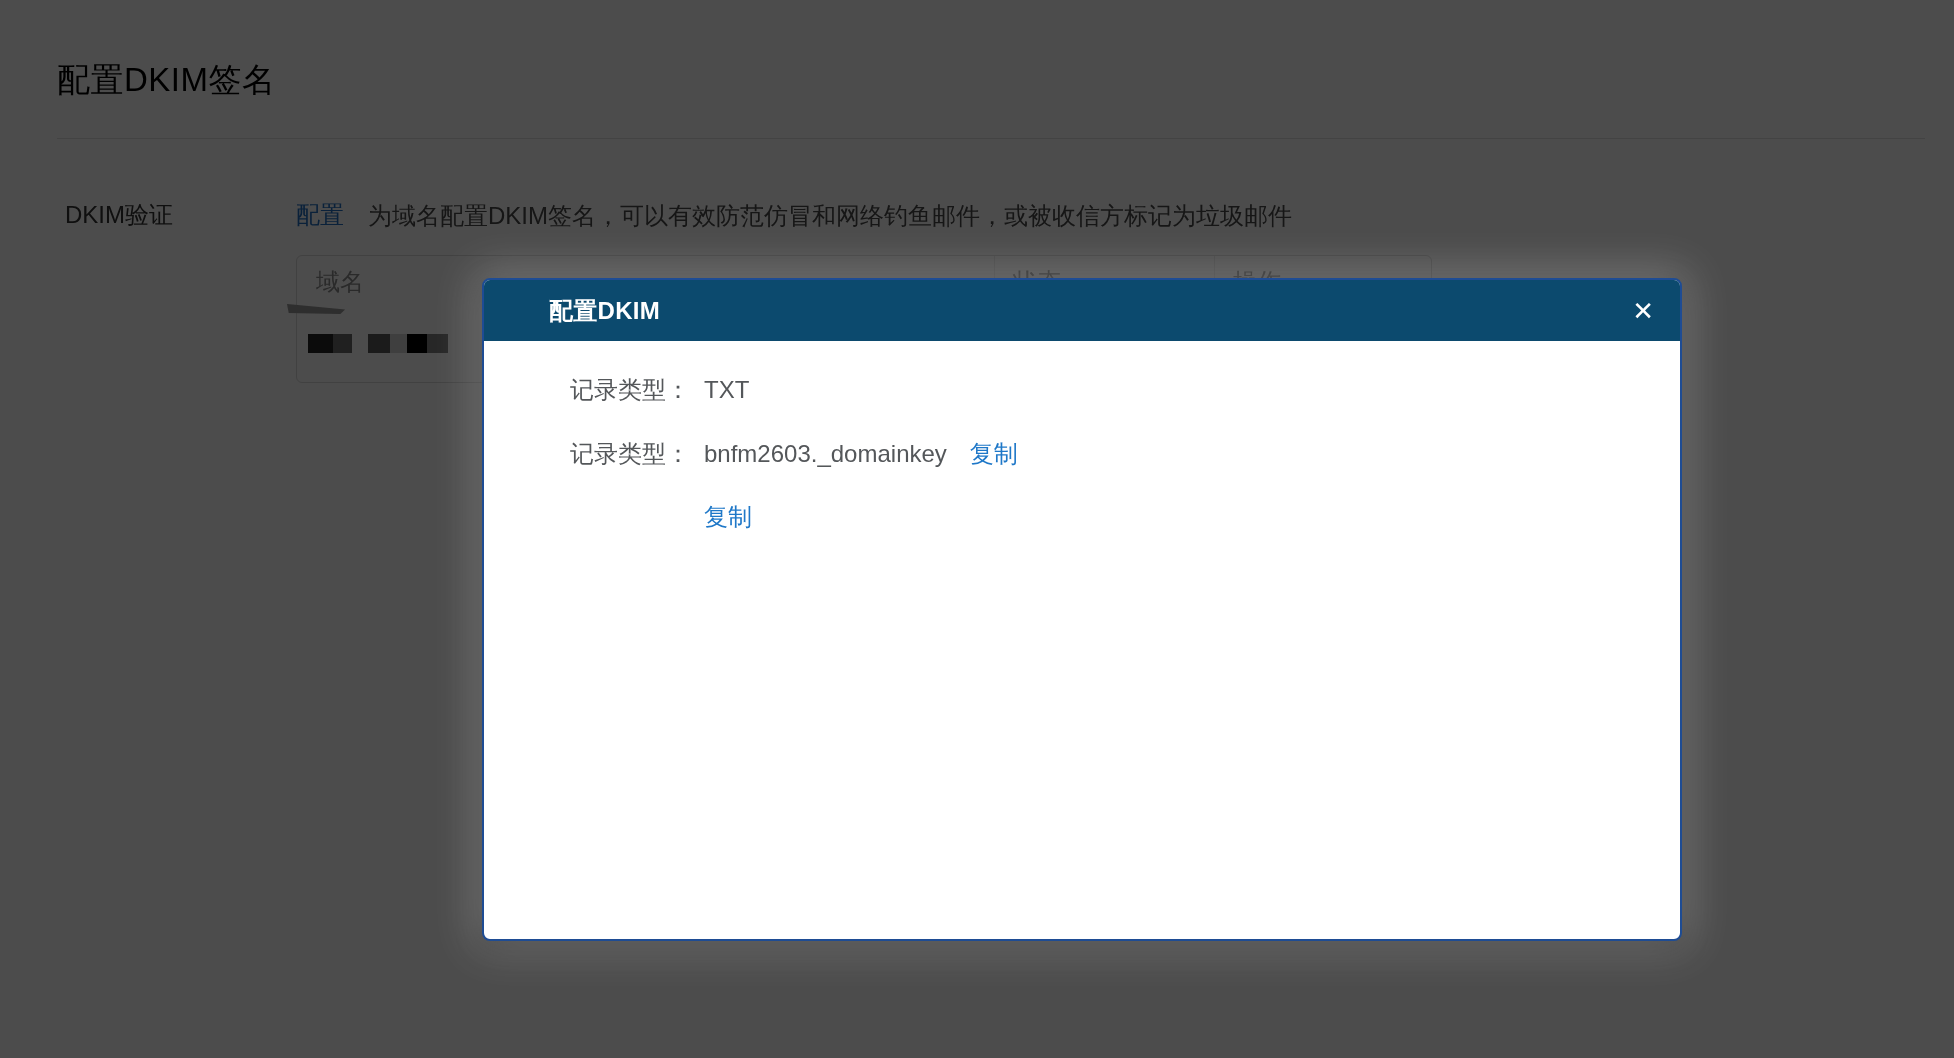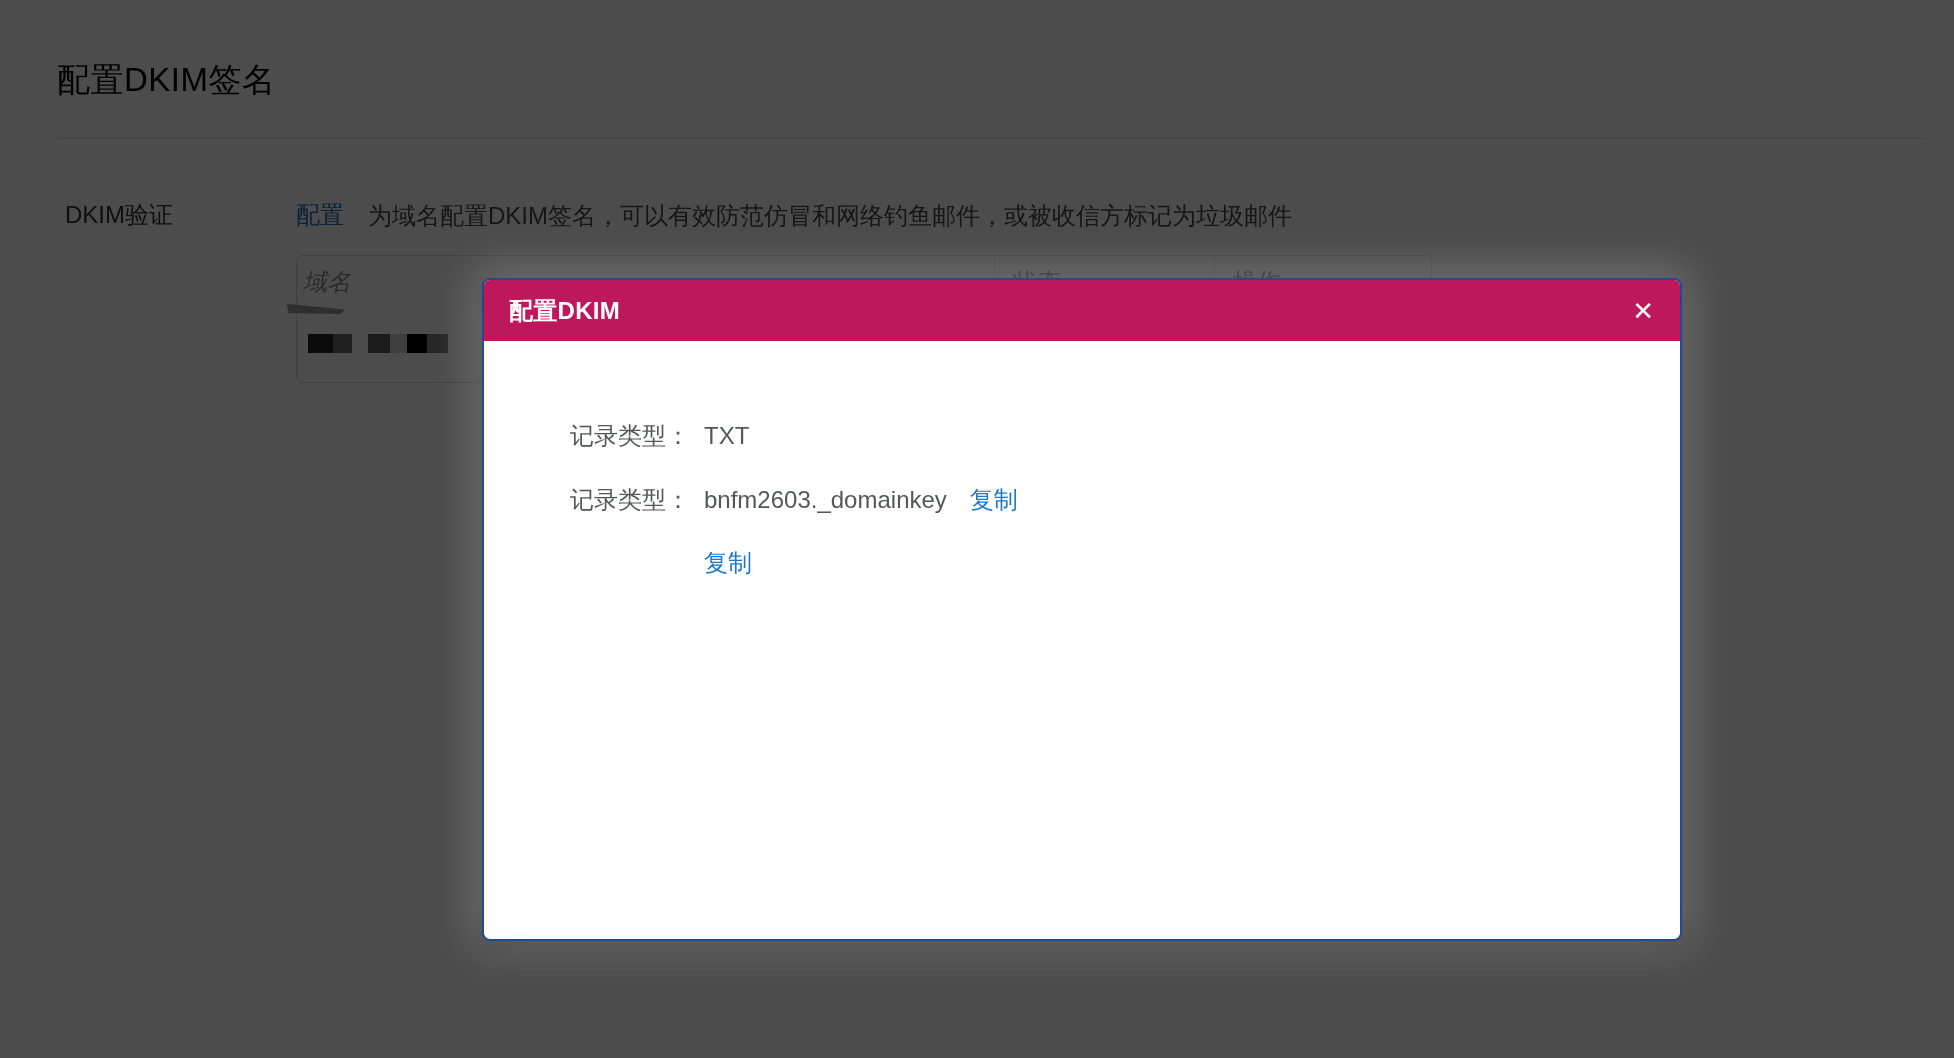--- a/index.html
+++ b/index.html
@@ -23,21 +23,21 @@
   .configure-link{position:absolute;left:231px;top:0;color:#2470c2;cursor:pointer;text-decoration:none;}
   .section-desc{position:absolute;left:303px;top:1px;color:#4a4a4a;}
   .dkim-table{
     position:absolute;left:296px;top:255px;width:1136px;height:128px;
     border:1px solid #d9d9d9;border-radius:6px;background:#fff;box-sizing:border-box;
   }
   .dkim-table .col-div{position:absolute;top:0;bottom:0;width:0;border-left:1px solid #e6e6e6;}
   .dkim-table .col-div.c1{left:697px;}
   .dkim-table .col-div.c2{left:917px;}
   .th{position:absolute;top:10px;font-size:24px;color:#8c8c8c;}
-  .th.t1{left:6px;font-style:italic;}
+  .th.t1{left:19px;}
   .th.t2{left:716px;}
   .th.t3{left:936px;}
   
   .mask{position:absolute;inset:0;background:rgba(0,0,0,0.70);z-index:10;}
   
   .redact-layer{position:absolute;inset:0;z-index:11;pointer-events:none;}
   .redact{position:absolute;top:334px;height:19px;}
   .r1{left:308px;width:25px;background:#0b0b0b;}
   .r2{left:333px;width:19px;background:#202020;}
   .r3{left:368px;width:22px;background:#1b1b1b;}
@@ -48,29 +48,29 @@
     position:absolute;left:287px;top:304px;width:58px;height:10px;background:#2e2e2e;
     clip-path:polygon(0 0,100% 55%,92% 100%,3% 90%);
   }
   
   .modal{
     position:absolute;left:482px;top:278px;width:1196px;height:659px;z-index:20;
     background:#fff;border:2px solid #1e4c94;border-radius:8px;
     box-shadow:0 0 40px 8px rgba(255,255,255,0.26),0 6px 24px rgba(0,0,0,0.35);
   }
   .modal-header{
-    position:relative;height:61px;background:#be185d;border-radius:6px 6px 0 0;
-    display:flex;align-items:center;
+    position:relative;height:61px;background:#0c4a6e;border-radius:6px 6px 0 0;
+    display:flex;align-items:center;padding-left:40px;
   }
   .modal-title{margin-left:25px;font-size:24px;font-weight:bold;color:#fff;letter-spacing:.3px;}
   .modal-close{
     position:absolute;right:22px;top:50%;transform:translateY(-50%);
     font-size:26px;font-weight:bold;color:#fff;line-height:1;cursor:pointer;padding:4px;
   }
-  .modal-body{position:relative;padding-top:78px;font-size:24px;color:#54575a;}
+  .modal-body{position:relative;padding-top:32px;font-size:24px;color:#54575a;}
   .f-row{display:flex;align-items:center;margin-bottom:32px;line-height:33px;}
   .f-row.r-type,.f-row.r-host,.f-row.r-line{margin-bottom:31px;}
   .f-label{width:206px;text-align:right;flex:none;color:#54575a;}
   .f-value{margin-left:14px;color:#54575a;}
   .copy-link{margin-left:23px;color:#1f78c8;cursor:pointer;text-decoration:none;font-size:24px;}
   .f-row.r-value{align-items:flex-start;margin-bottom:0;}
   .f-row.r-value .f-label{padding-top:9px;}
   .ta-wrap{position:relative;margin-left:14px;}
   .record-textarea{
     width:830px;height:152px;box-sizing:border-box;resize:none;overflow:hidden;

